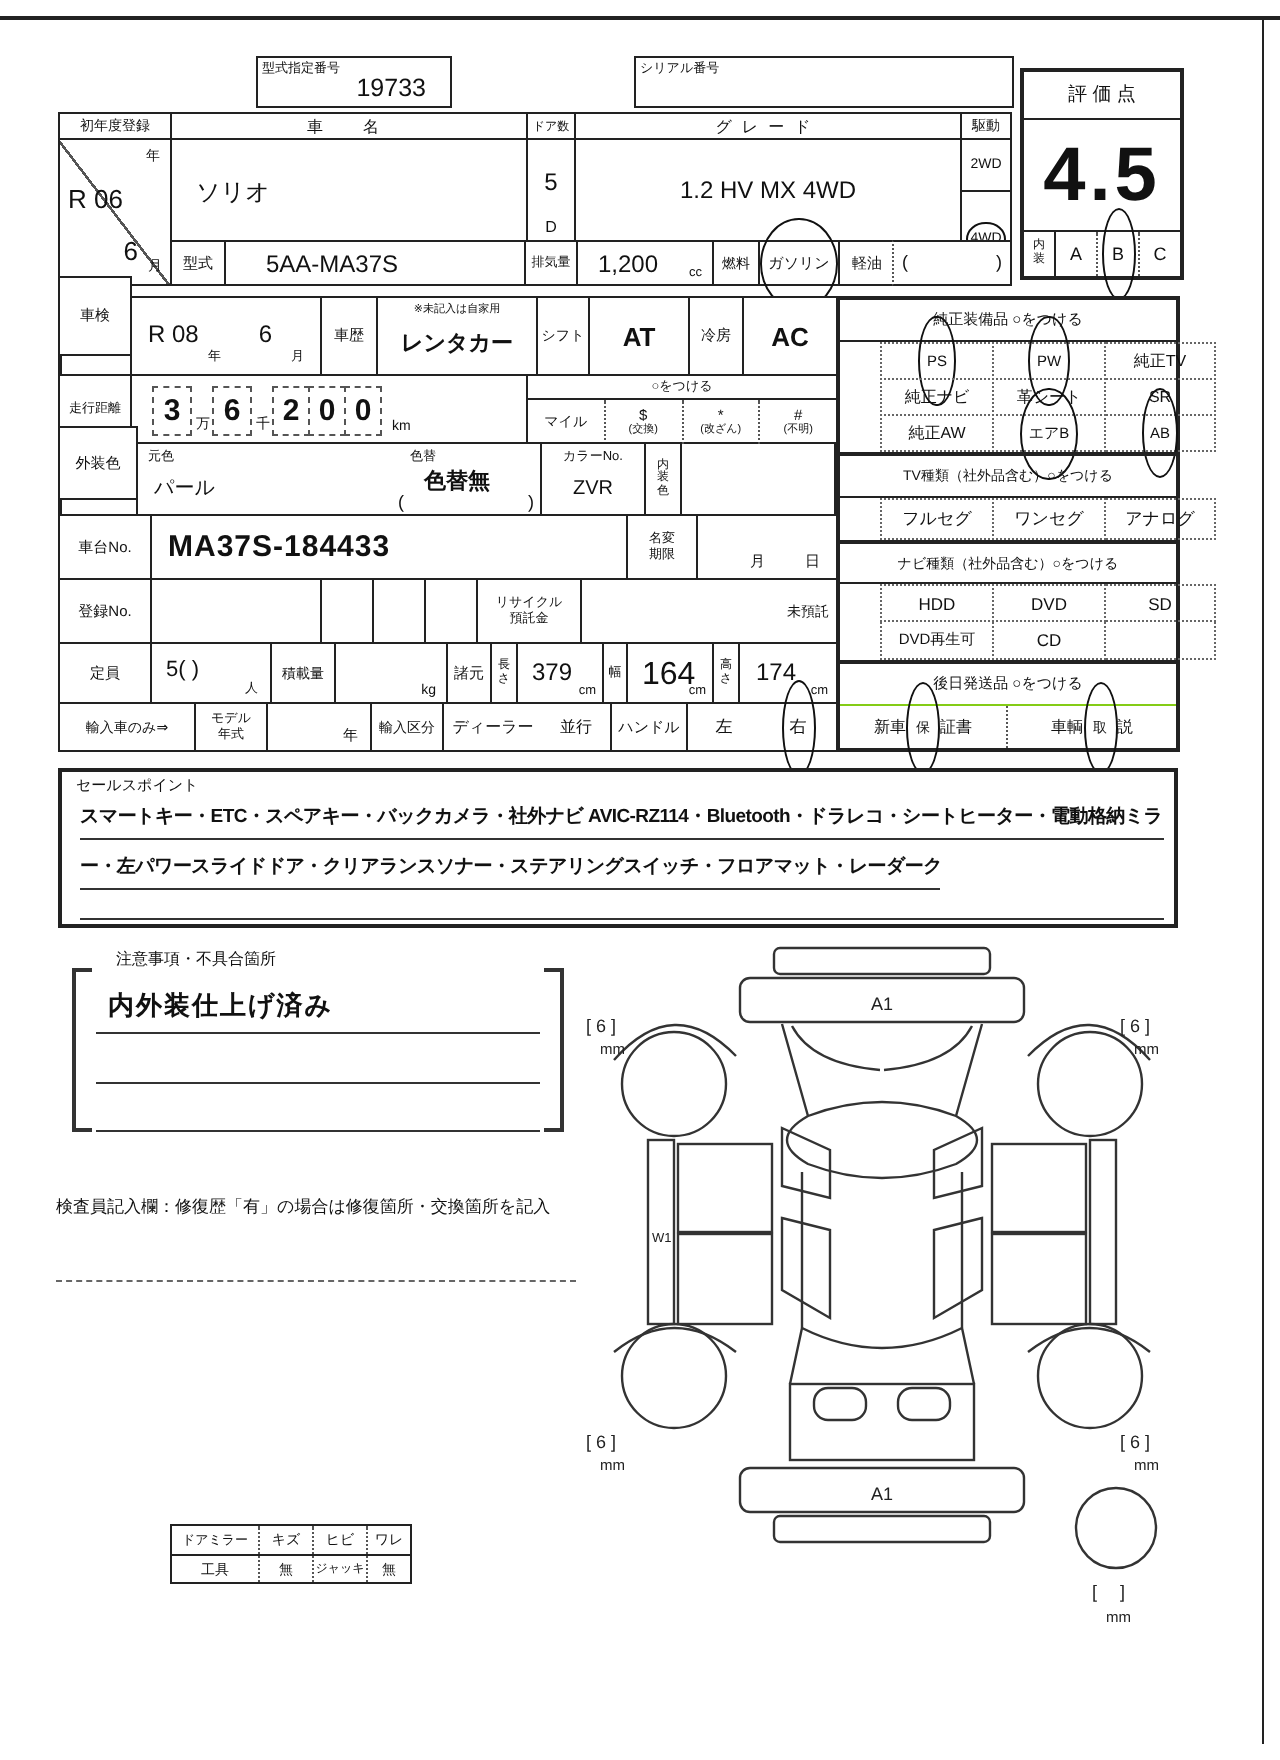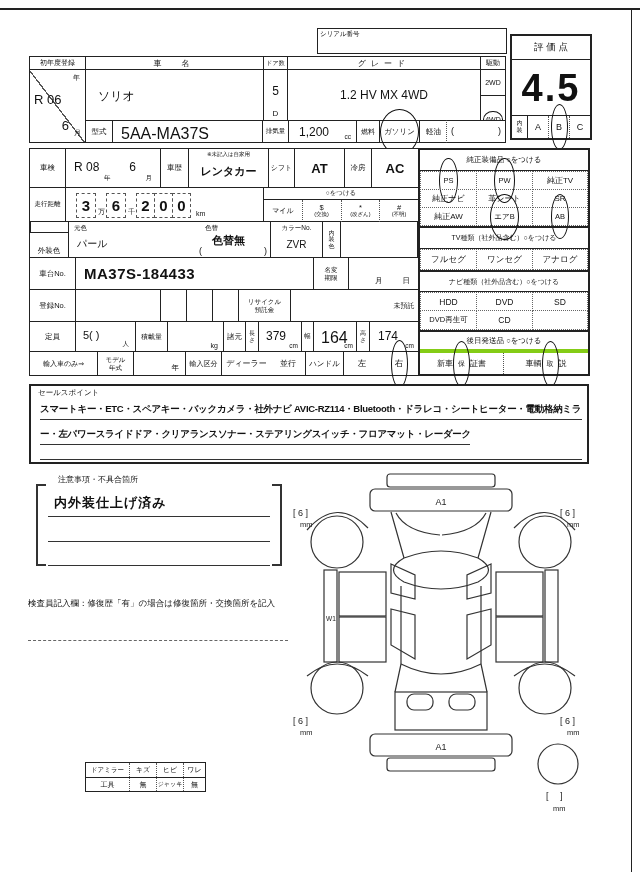--- a/index.html
+++ b/index.html
@@ -4,34 +4,38 @@
 <style>
   html,body{margin:0;padding:0;background:#fff;}
   .sheet{position:relative;width:640px;height:880px;background:#fff;overflow:hidden;
          font-family:"Liberation Sans","DejaVu Sans",sans-serif;color:#111;}
   .abs{position:absolute;box-sizing:border-box;}
   .bx{position:absolute;box-sizing:border-box;border:1px solid #222;background:#fff;}
   .bx2{position:absolute;box-sizing:border-box;border:2px solid #222;background:#fff;}
   .cen{display:flex;align-items:center;justify-content:center;text-align:center;}
   .pre{white-space:pre-line;}
   .circ{display:inline-block;border:1.5px solid #111;border-radius:50%;padding:17px 3px;min-width:9px;text-align:center;}
-  .dotcell{border:1px dotted #666;}
+  .dotcell{border:1px dotted #666;margin-left:20px;}
   .dig{position:absolute;box-sizing:border-box;border:1px dashed #555;display:flex;align-items:center;justify-content:center;font-size:15px;font-weight:bold;}
   .uline{position:absolute;height:1px;background:#333;}
   svg text{font-family:"Liberation Sans","DejaVu Sans",sans-serif;fill:#222;}
 </style>
 </head>
 <body>
 
 <div class="sheet">
 
   <div class="abs" style="left:0;top:8px;width:640px;border-top:2px solid #222;"></div>
   <div class="abs" style="left:631px;top:8px;width:1px;height:864px;background:#222;"></div>
 
 
+  <div class="bx" style="left:128px;top:28px;width:98px;height:26px;">
+    <div class="abs" style="left:2px;top:1px;font-size:6.5px;">型式指定番号</div>
+    <div class="abs" style="right:12px;bottom:2px;font-size:12.5px;">19733</div>
+  </div>
   <div class="bx" style="left:317px;top:28px;width:190px;height:26px;">
     <div class="abs" style="left:2px;top:1px;font-size:6.5px;">シリアル番号</div>
   </div>
 
   <div class="bx2" style="left:510px;top:34px;width:82px;height:106px;">
     <div class="cen" style="height:23px;border-bottom:1.5px solid #222;font-size:9.5px;">評 価 点</div>
     <div class="cen" style="height:56px;font-size:38px;font-weight:bold;letter-spacing:2px;">4.5</div>
     <div class="abs" style="left:0;right:0;bottom:0;height:23px;border-top:1.5px solid #222;display:flex;">
       <div class="cen pre" style="width:15px;font-size:6px;line-height:1.1;border-right:1px solid #222;">内
 装</div>
@@ -63,40 +67,40 @@
   <div class="bx cen" style="left:287px;top:56px;width:194px;height:14px;font-size:8px;letter-spacing:5px;">グレード</div>
   <div class="bx cen" style="left:287px;top:69px;width:194px;height:52px;font-size:12px;">1.2 HV MX 4WD</div>
   <div class="bx cen" style="left:480px;top:56px;width:26px;height:14px;font-size:7px;">駆動</div>
   <div class="bx cen" style="left:480px;top:69px;width:26px;height:27px;font-size:7px;">2WD</div>
   <div class="bx cen" style="left:480px;top:95px;width:26px;height:48px;font-size:7px;">
       <span class="circ" style="padding:4px 1px;">4WD</span>
     </div>
 
   <div class="bx cen" style="left:85px;top:120px;width:28px;height:23px;font-size:7.5px;">型式</div>
   <div class="bx" style="left:112px;top:120px;width:151px;height:23px;">
-    <div class="abs" style="left:8px;top:4px;font-size:16px;">5AA-MA37S</div>
+    <div class="abs" style="left:20px;top:4px;font-size:12px;">5AA-MA37S</div>
   </div>
   <div class="bx cen" style="left:262px;top:120px;width:27px;height:23px;font-size:6.5px;">排気量</div>
   <div class="bx" style="left:288px;top:120px;width:69px;height:23px;">
     <span class="abs" style="left:10px;top:4px;font-size:12px;">1,200</span>
     <span class="abs" style="right:5px;bottom:2px;font-size:6.5px;">cc</span>
   </div>
   <div class="bx cen" style="left:356px;top:120px;width:24px;height:23px;font-size:7px;">燃料</div>
   <div class="bx cen" style="left:379px;top:120px;width:41px;height:23px;">
       <span class="circ" style="font-size:7.5px;">ガソリン</span>
     </div>
   <div class="bx cen" style="left:419px;top:120px;width:28px;height:23px;font-size:7.5px;border-right:none;">軽油</div>
   <div class="bx" style="left:446px;top:120px;width:60px;height:23px;border-left:1px dotted #555;">
     <span class="abs" style="left:4px;top:5px;font-size:9px;">(</span>
     <span class="abs" style="right:4px;top:5px;font-size:9px;">)</span>
   </div>
 
   <div class="bx2" style="left:29px;top:148px;width:390px;height:228px;"></div>
 
-  <div class="bx cen" style="left:29px;top:148px;width:37px;height:40px;font-size:7.5px;text-align:right;">車検</div>
+  <div class="bx cen" style="left:29px;top:138px;width:37px;height:40px;font-size:7.5px;text-align:right;">車検</div>
   <div class="bx" style="left:65px;top:148px;width:96px;height:40px;">
     <span class="abs" style="left:8px;top:11px;font-size:12px;">R 08</span>
     <span class="abs" style="left:38px;bottom:4px;font-size:6.5px;">年</span>
     <span class="abs" style="right:24px;top:11px;font-size:12px;">6</span>
     <span class="abs" style="right:8px;bottom:4px;font-size:6.5px;">月</span>
   </div>
   <div class="bx cen" style="left:160px;top:148px;width:29px;height:40px;font-size:7.5px;">車歴</div>
   <div class="bx" style="left:188px;top:148px;width:81px;height:40px;">
     <div class="abs" style="left:0;right:0;top:2px;text-align:center;font-size:5.5px;">※未記入は自家用</div>
     <div class="abs" style="left:0;right:0;top:15px;text-align:center;font-size:11px;font-weight:600;">レンタカー</div>
@@ -129,21 +133,21 @@
         <span style="font-size:7.5px;line-height:1;">*</span>
         <span style="font-size:5.5px;">(改ざん)</span>
       </div>
       <div class="cen" style="flex:1;flex-direction:column;">
         <span style="font-size:7.5px;line-height:1;">#</span>
         <span style="font-size:5.5px;">(不明)</span>
       </div>
     </div>
   </div>
 
-  <div class="bx cen" style="left:29px;top:232px;width:40px;height:37px;font-size:7.5px;">外装色</div>
+  <div class="bx cen" style="left:29px;top:213px;width:40px;height:37px;font-size:7.5px;">外装色</div>
   <div class="bx" style="left:68px;top:221px;width:203px;height:37px;">
     <span class="abs" style="left:5px;top:2px;font-size:6.5px;">元色</span>
     <span class="abs" style="left:8px;top:15px;font-size:10px;">パール</span>
     <span class="abs" style="left:136px;top:2px;font-size:6.5px;">色替</span>
     <span class="abs" style="left:143px;top:11px;font-size:11px;font-weight:600;">色替無</span>
     <span class="abs" style="left:130px;bottom:1px;font-size:9px;">(</span>
     <span class="abs" style="right:3px;bottom:1px;font-size:9px;">)</span>
   </div>
   <div class="bx" style="left:270px;top:221px;width:53px;height:37px;">
     <div class="abs" style="left:0;right:0;top:2px;text-align:center;font-size:6.5px;">カラーNo.</div>
@@ -242,21 +246,21 @@
   <div class="abs cen dotcell" style="left:532px;top:249px;width:56px;height:21px;font-size:8.5px;">アナログ</div>
   <div class="abs" style="left:418px;top:270px;width:172px;border-top:2px solid #222;"></div>
   <div class="abs cen" style="left:420px;top:272px;width:168px;height:20px;font-size:7px;border-bottom:1px solid #222;">ナビ種類（社外品含む）○をつける</div>
   <div class="abs cen dotcell" style="left:420px;top:292px;width:57px;height:19px;font-size:8.5px;">HDD</div>
   <div class="abs cen dotcell" style="left:476px;top:292px;width:57px;height:19px;font-size:8.5px;">DVD</div>
   <div class="abs cen dotcell" style="left:532px;top:292px;width:56px;height:19px;font-size:8.5px;">SD</div>
   <div class="abs cen dotcell" style="left:420px;top:310px;width:57px;height:20px;font-size:7.5px;">DVD再生可</div>
   <div class="abs cen dotcell" style="left:476px;top:310px;width:57px;height:20px;font-size:8.5px;">CD</div>
   <div class="abs cen dotcell" style="left:532px;top:310px;width:56px;height:20px;font-size:8.5px;"></div>
   <div class="abs" style="left:418px;top:330px;width:172px;border-top:2px solid #222;"></div>
-  <div class="abs cen" style="left:420px;top:332px;width:168px;height:21px;font-size:7.5px;border-bottom:4px solid #84cc16;">後日発送品 ○をつける</div>
+  <div class="abs cen" style="left:420px;top:332px;width:168px;height:21px;font-size:7.5px;border-bottom:1px solid #84cc16;">後日発送品 ○をつける</div>
   <div class="abs cen" style="left:420px;top:353px;width:84px;height:21px;font-size:8px;border-right:1px dotted #555;">
     <span>新車</span>
       <span class="circ" style="font-size:7px;">保</span>
       <span>証書</span>
   </div>
   <div class="abs cen" style="left:504px;top:353px;width:84px;height:21px;font-size:8px;">
     <span>車輌</span>
       <span class="circ" style="font-size:7px;">取</span>
       <span>説</span>
   </div>

